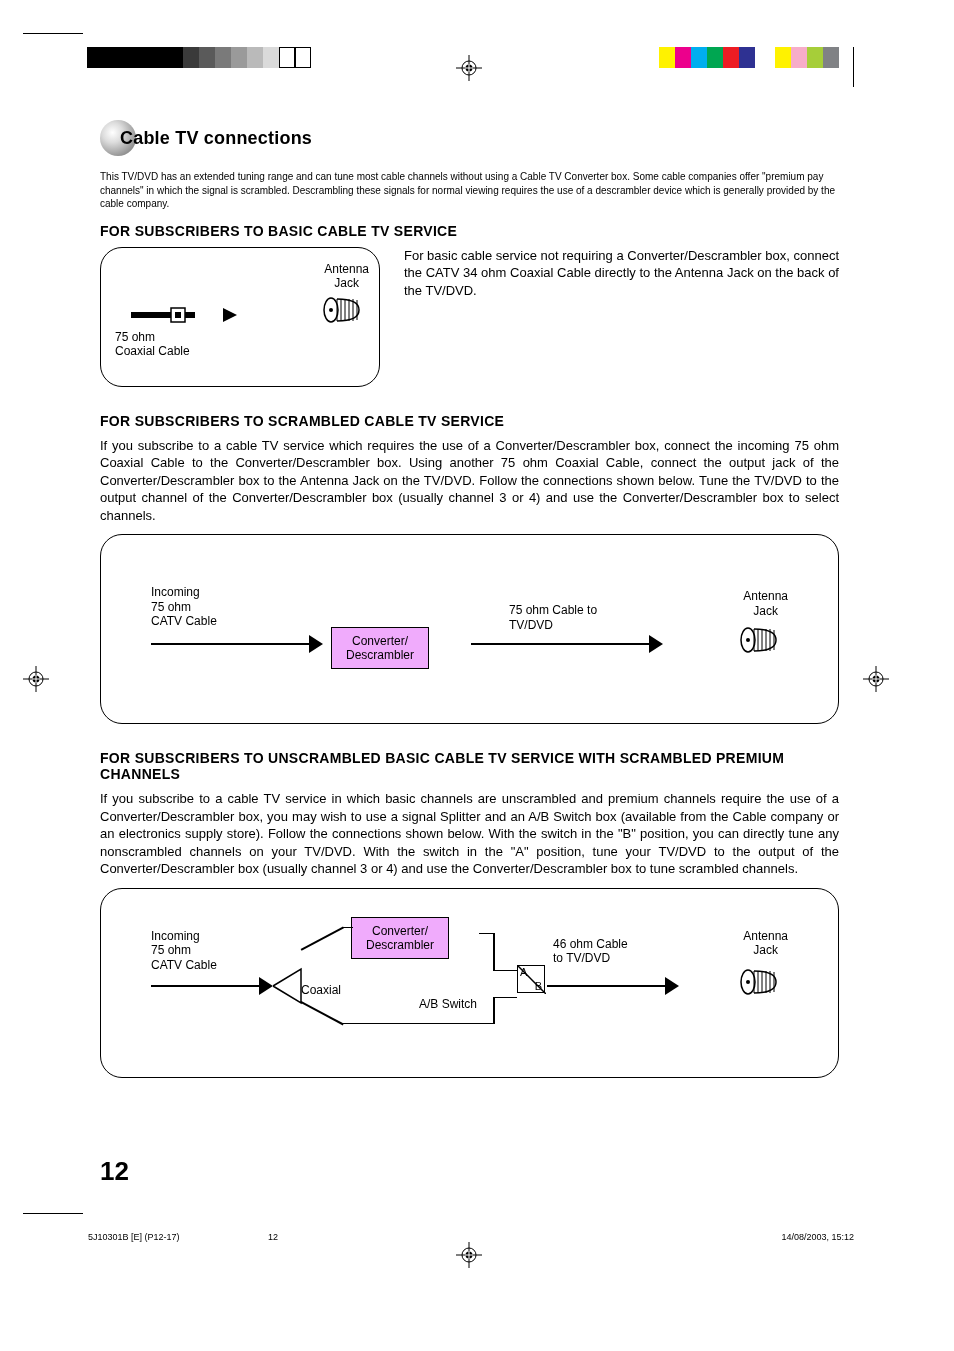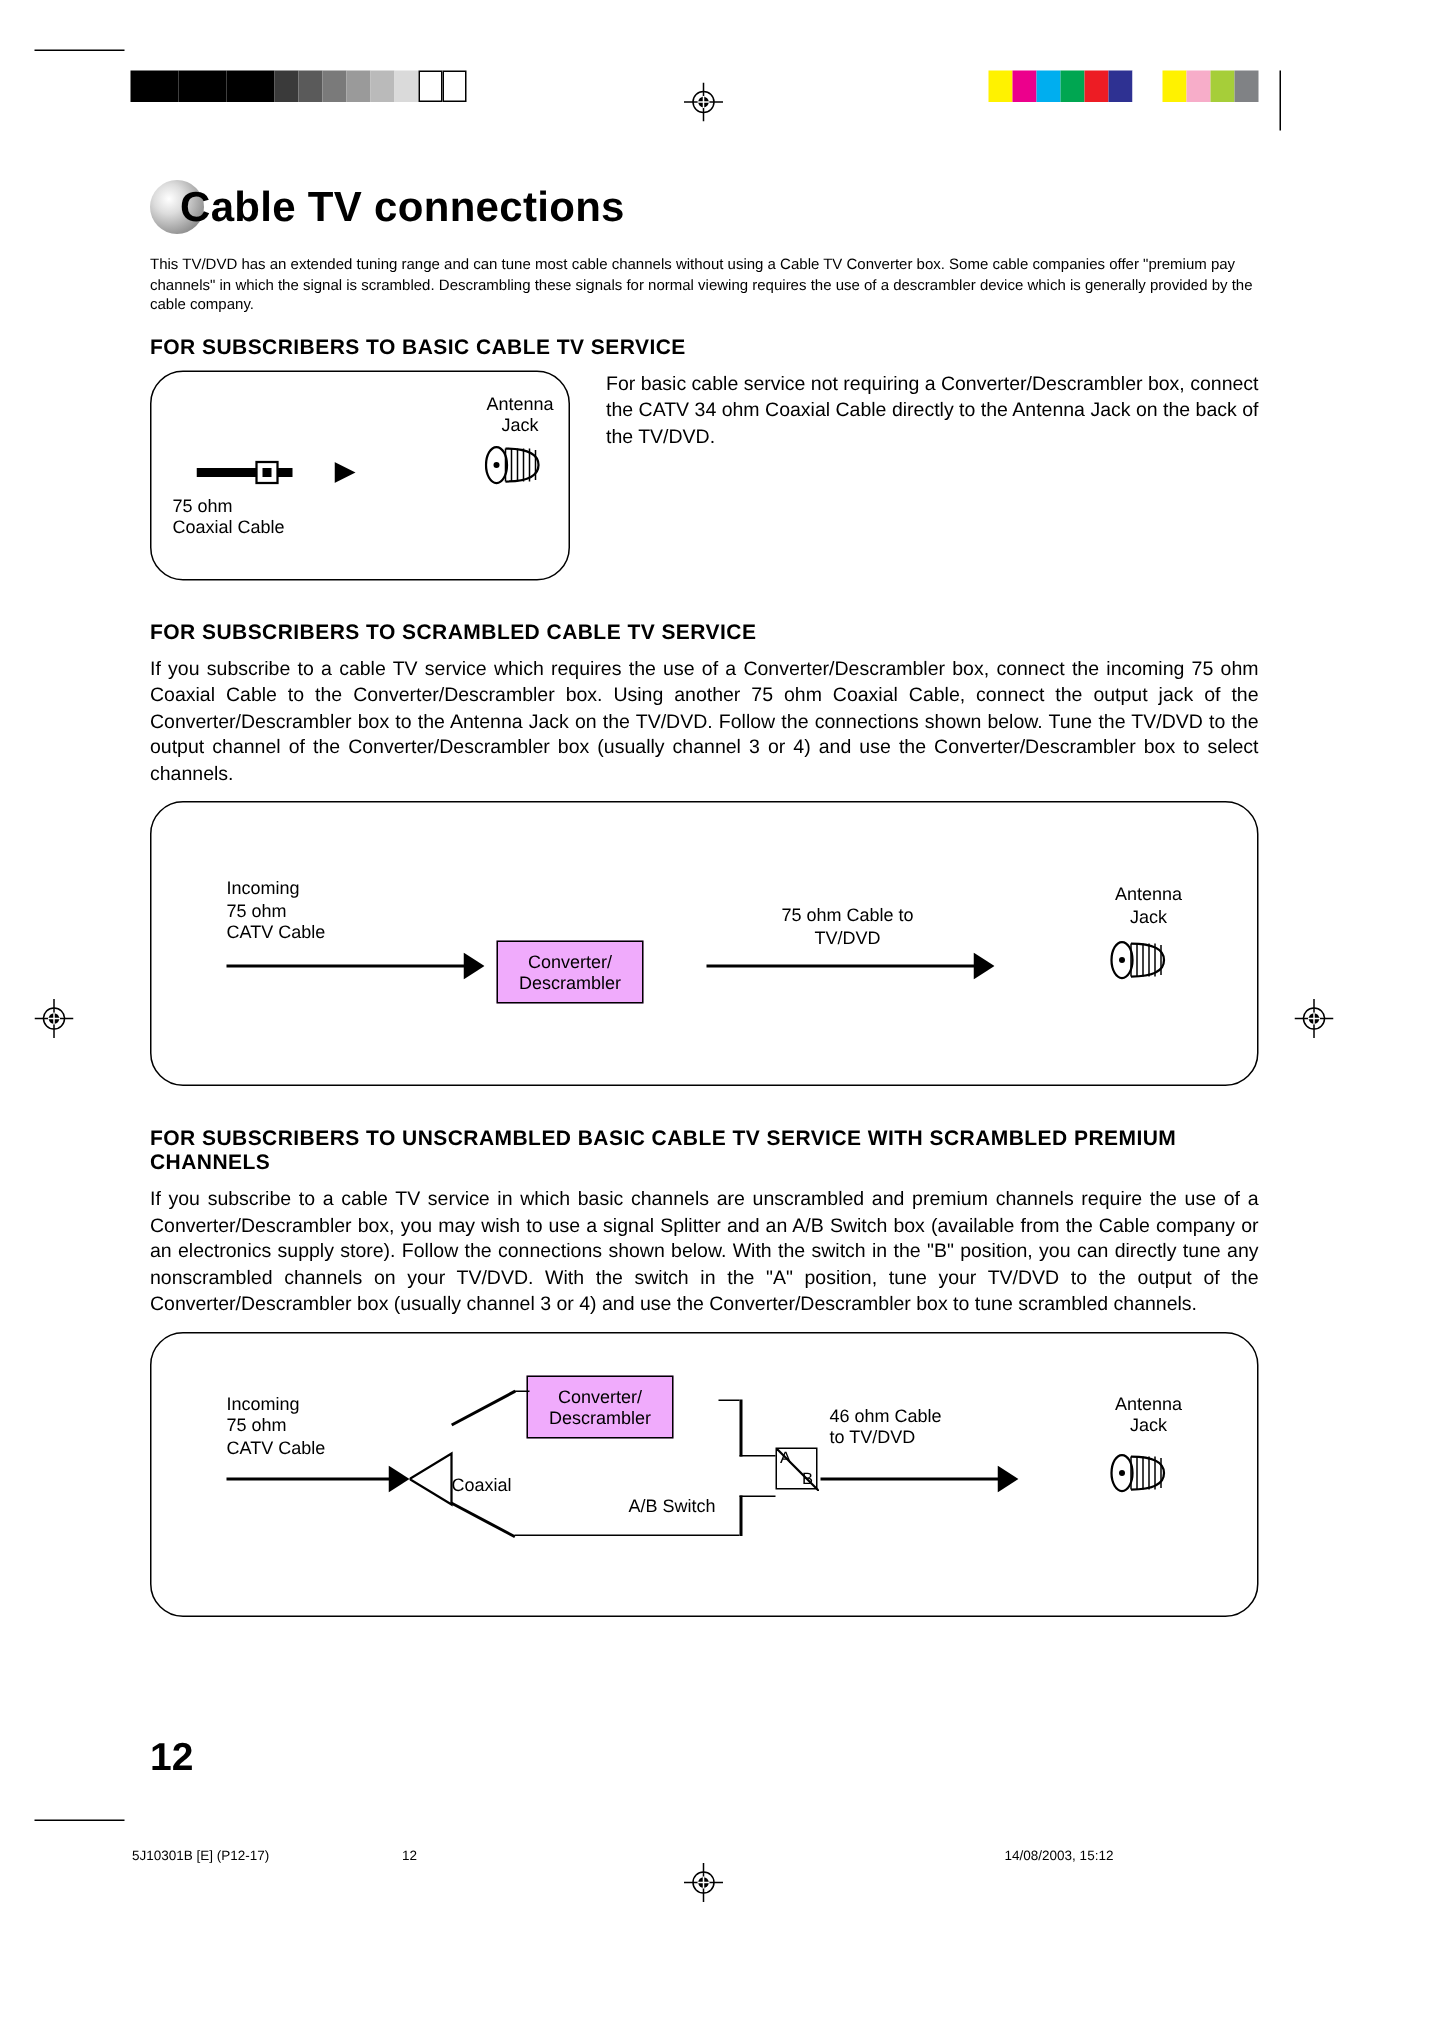--- a/index.html
+++ b/index.html
@@ -29,40 +29,40 @@
     right: 115px;
     top: 120px;
   }
   .title-row { display:flex; align-items:center; margin-bottom:14px;}
   .title-ball {
     width:36px; height:36px; border-radius:50%;
     background: radial-gradient(circle at 35% 35%, #fff 0%, #ddd 30%, #999 70%, #666 100%);
     margin-right:-16px;
     flex-shrink:0;
   }
-  h1 { font-size:28px; font-weight:bold; letter-spacing:0.2px;}
+  h1 { font-size:18px; font-weight:bold; letter-spacing:0.2px;}
   .intro { font-size:10px; font-weight:normal; line-height:1.35; margin-bottom:12px;}
   h2 { font-size:14px; font-weight:bold; letter-spacing:0.3px; margin-bottom:8px;}
   .para { font-size:13px; line-height:1.35; margin-bottom:10px; text-align: justify;}
   .row { display:flex; gap:24px; margin-bottom:26px;}
   .diagram {
     border:1.5px solid #000;
     border-radius:22px;
     padding:16px 20px 20px 20px;
     position: relative;
   }
   .d1 { width:280px; height:140px;}
   .d2 { width:100%; height:190px;}
   .d3 { width:100%; height:190px;}
   .lbl { font-size:12px; line-height:1.2;}
   .page-num { position:absolute; left:100px; top:1156px; font-size:26px; font-weight:bold;}
   .footer { position:absolute; left:88px; right:100px; top:1232px; font-size:9px; display:flex;}
   .footer span:nth-child(1){ flex:0 0 180px;}
   .footer span:nth-child(2){ flex:0 0 290px; text-align:left;}
-  .footer span:nth-child(3){ flex:1; text-align:center;}
+  .footer span:nth-child(3){ flex:1; text-align:right;}
 
   .converter-box { border:1.5px solid #000; padding:6px 14px; text-align:center; font-size:12px; background:#f0abfc;}
 
   .d2-inner, .d3-inner { position:relative; width:100%; height:100%;}
   .abs { position:absolute; }
   
   .reg-mark svg { display:block; }
 </style>
 </head>
 <body>
@@ -203,21 +203,21 @@
             <polygon points="0,0 0,18 14,9" fill="#000"></polygon>
           </svg></div>
 
       <div class="abs converter-box" style="left:210px; top:76px; white-space:pre;">Converter/
 Descrambler</div>
 
       <div class="abs" style="left:350px; top:92px; width:180px; height:2px; background:#000;"></div>
       <div class="abs" style="left:528px; top:84px;"><svg width="14" height="18">
             <polygon points="0,0 0,18 14,9" fill="#000"></polygon>
           </svg></div>
-      <div class="abs lbl" style="left:400px; top:52px; text-align:center; white-space:pre;">75 ohm Cable to
+      <div class="abs lbl" style="left:388px; top:52px; white-space:pre;">75 ohm Cable to
 TV/DVD</div>
 
       <div class="abs lbl" style="right:30px; top:38px; text-align:center; white-space:pre;">Antenna
 Jack</div>
       <div class="abs" style="right:38px; top:74px;">
         <svg width="40" height="30">
           <ellipse cx="8" cy="15" rx="7" ry="12" fill="none" stroke="#000" stroke-width="1.5"></ellipse>
           <circle cx="8" cy="15" r="2" fill="#000"></circle>
           <line x1="14" y1="4" x2="14" y2="26" stroke="#000"></line>
             <line x1="18" y1="4" x2="18" y2="26" stroke="#000"></line>

